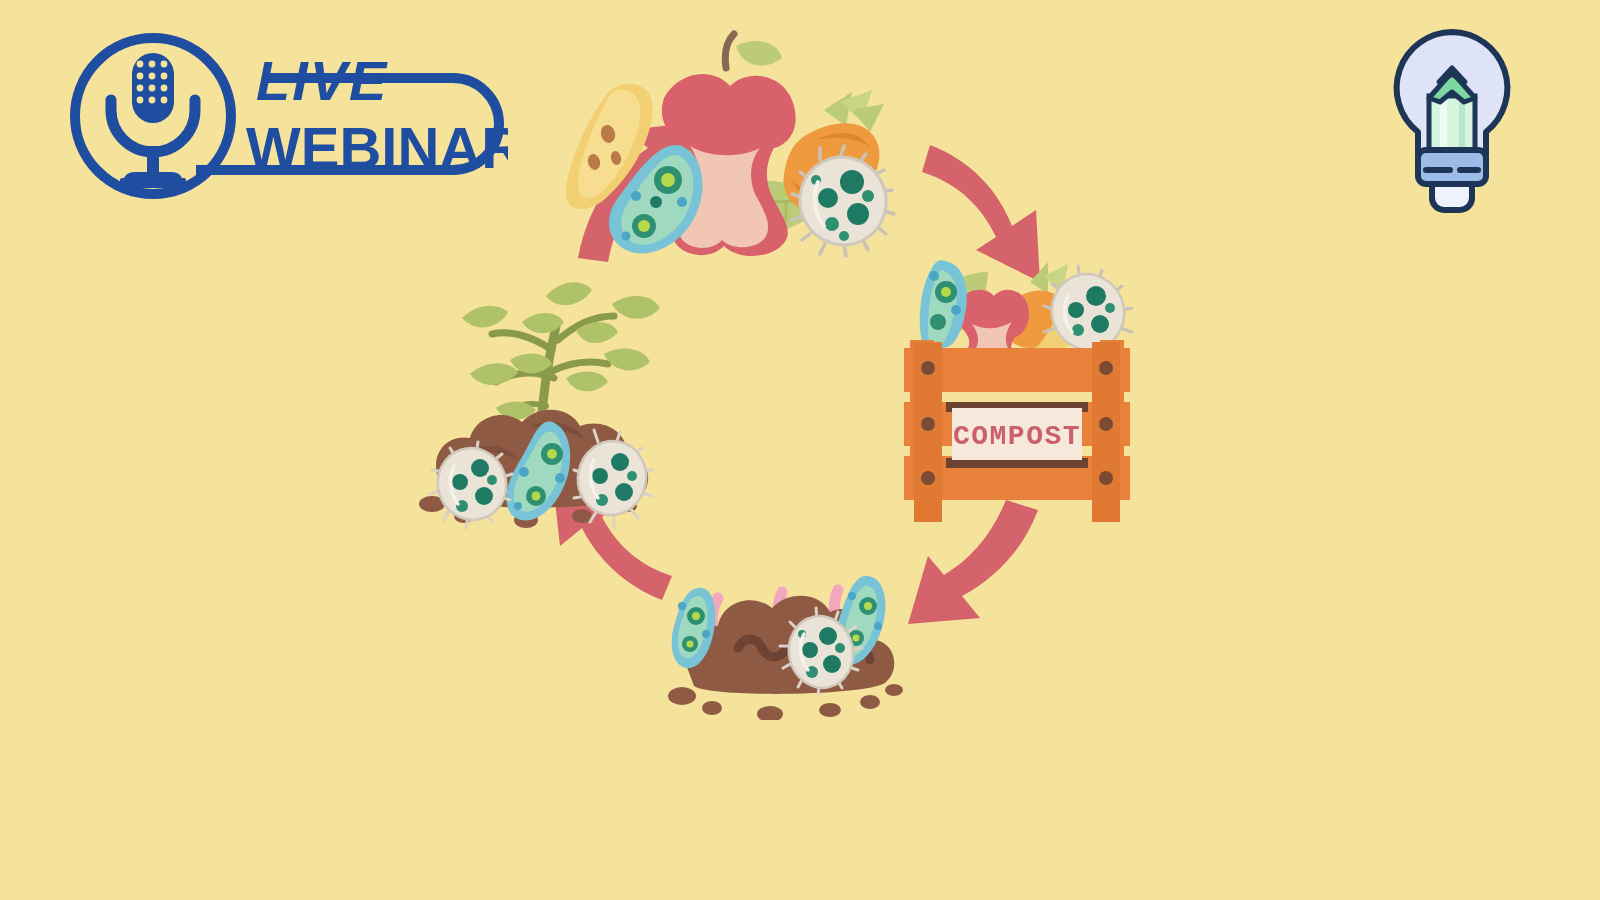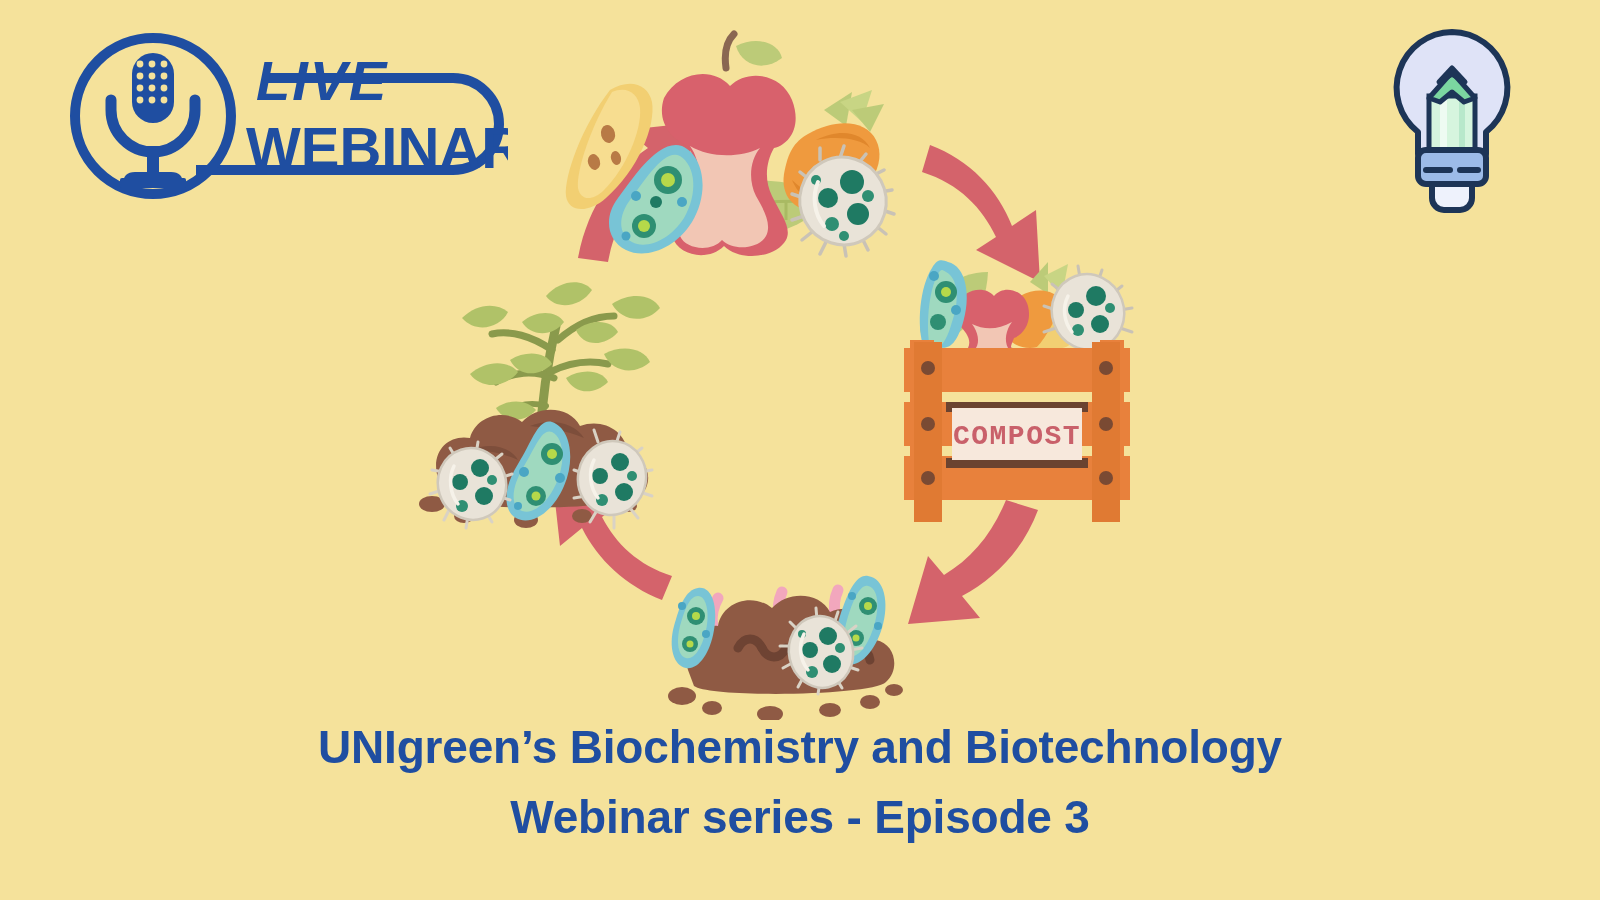--- a/index.html
+++ b/index.html
@@ -502,18 +502,14 @@
           <circle cx="200" cy="446" r="8" fill="#1f7a63"></circle>
           <circle cx="224" cy="462" r="9" fill="#1f7a63"></circle>
           <circle cx="202" cy="470" r="6" fill="#2f8f73"></circle>
           <circle cx="232" cy="446" r="5" fill="#2f8f73"></circle>
           <path d="M 194 430 C 188 442 190 458 198 468" fill="none" stroke="#f6f2e9" stroke-width="3.5" stroke-linecap="round"></path>
         </g>
       </g>
     </svg>
   </div>
 
-  <div id="title-block">
-    <div class="title-line">UNIgreen’s Biochemistry and Biotechnology</div>
-    <div class="title-line">Webinar series - Episode 3</div>
-  </div>
 
 </div>
 
 </body></html>

